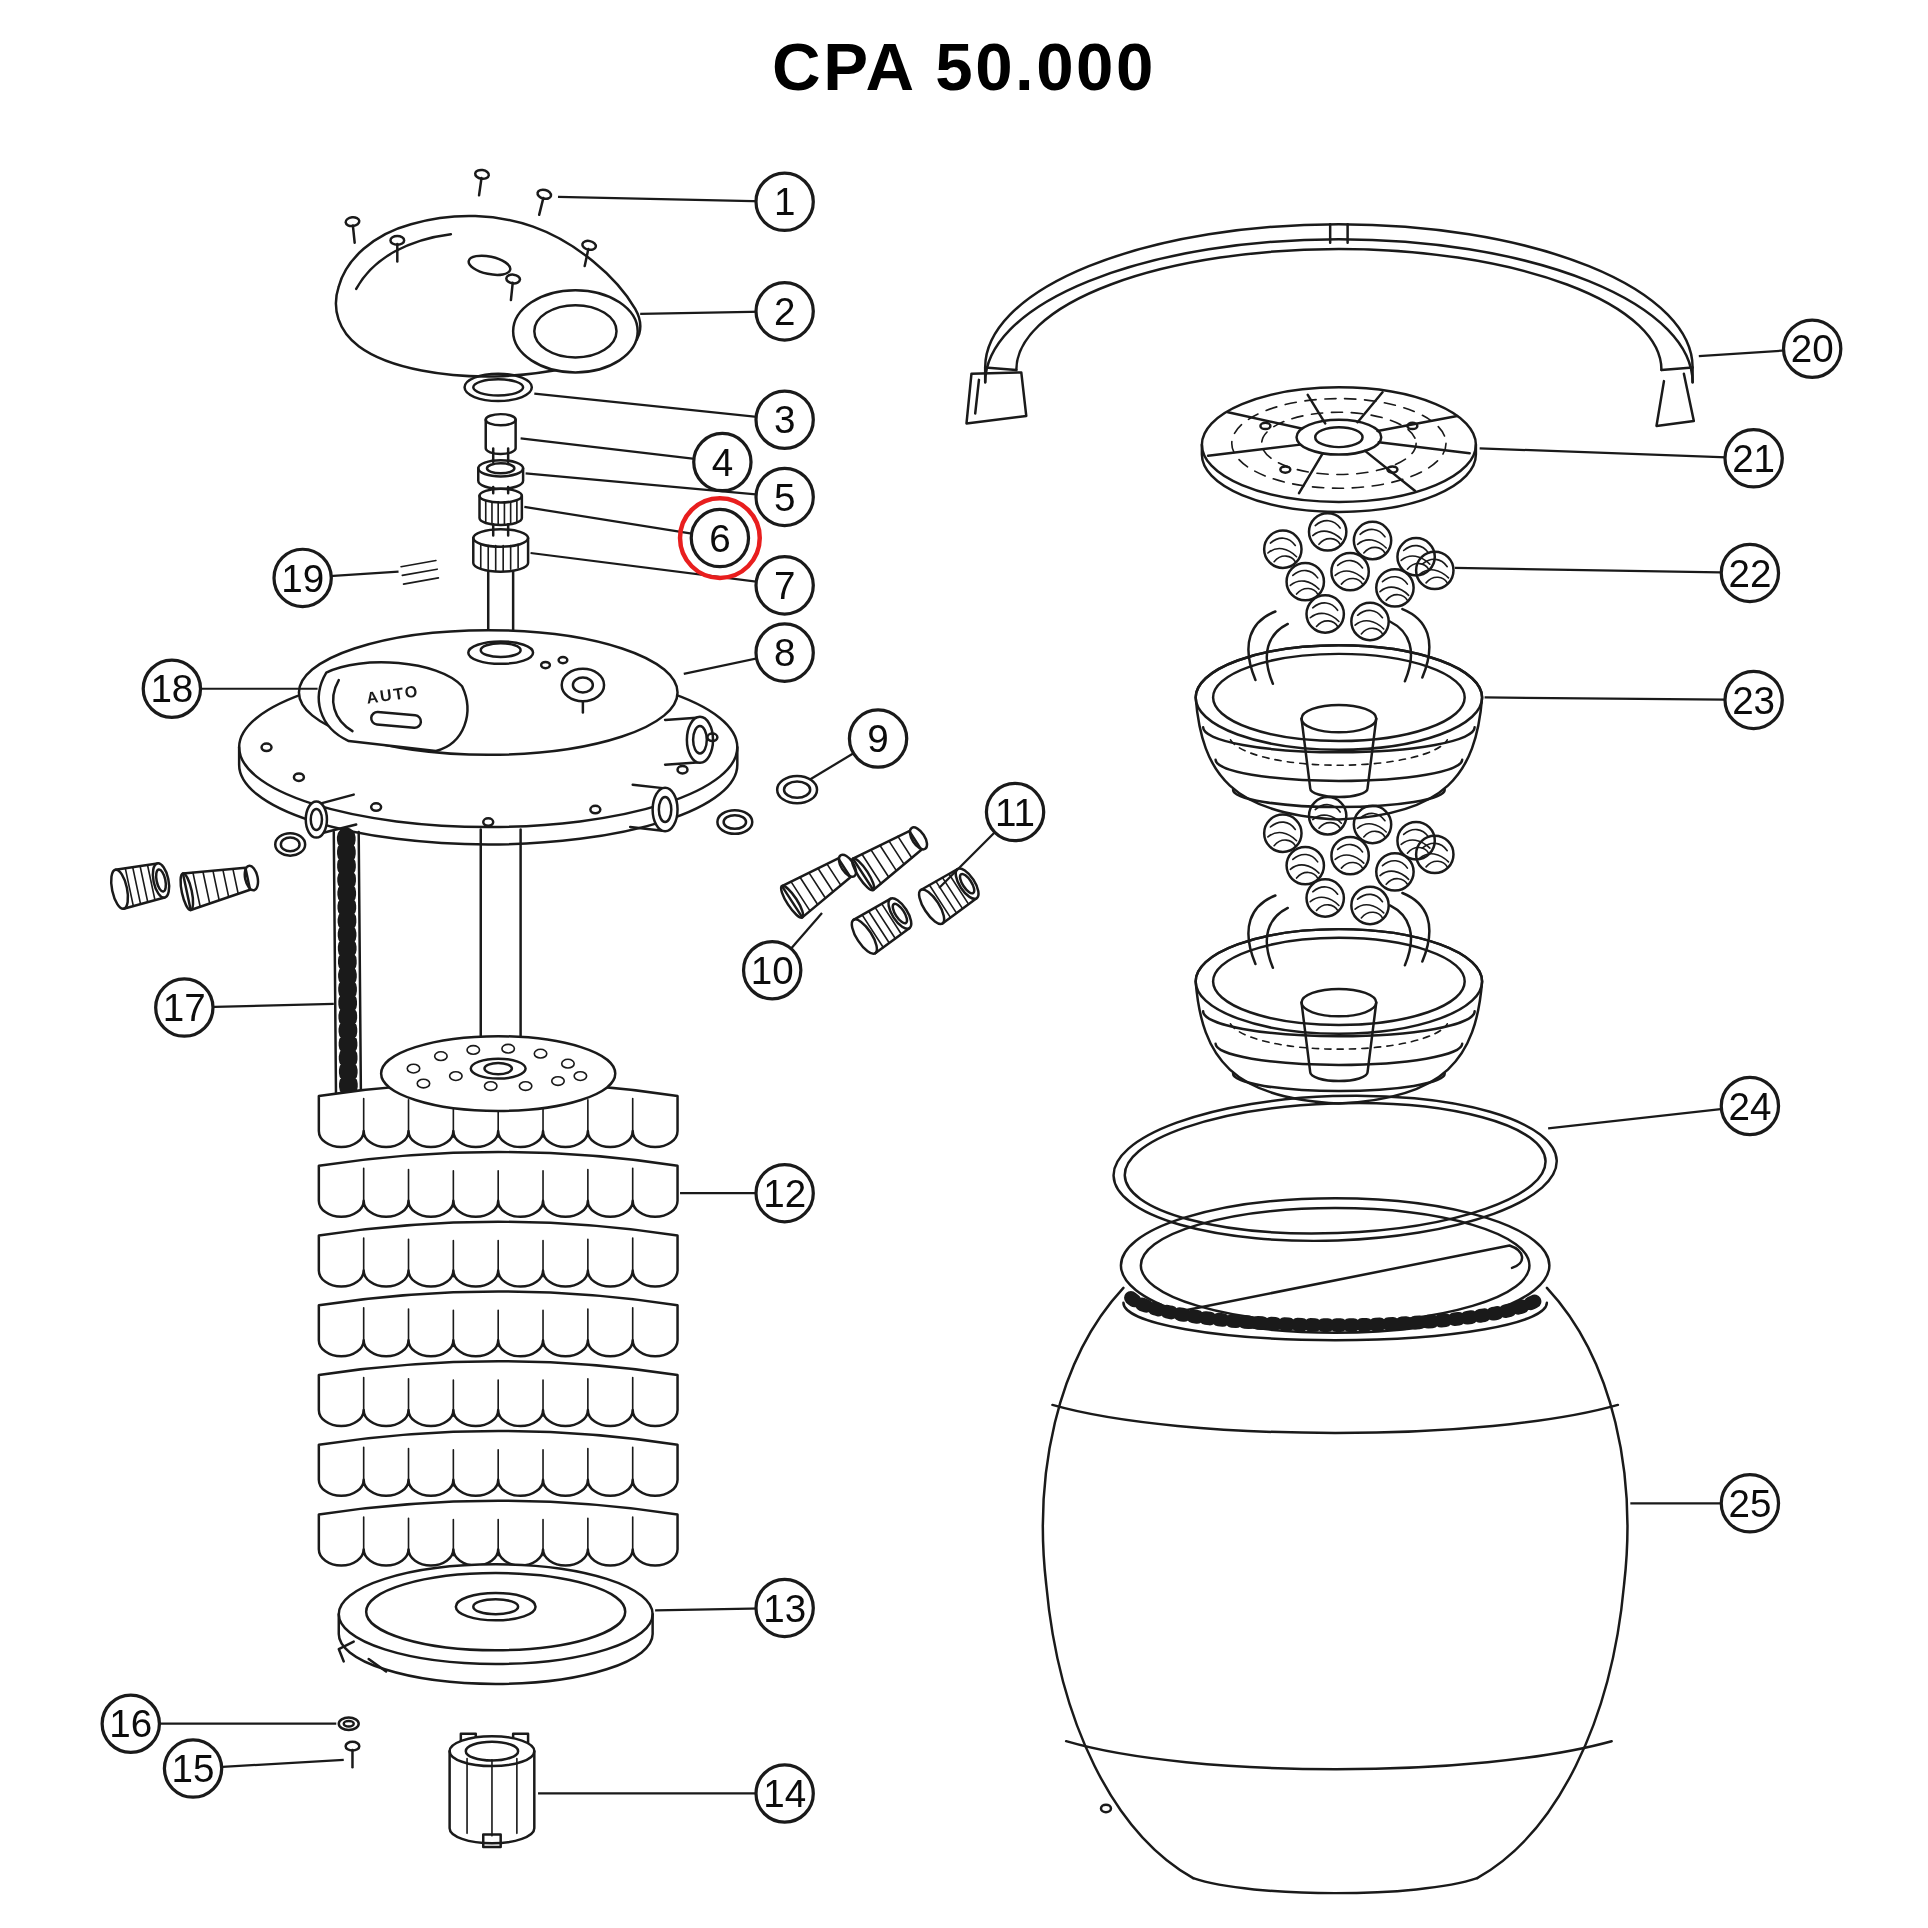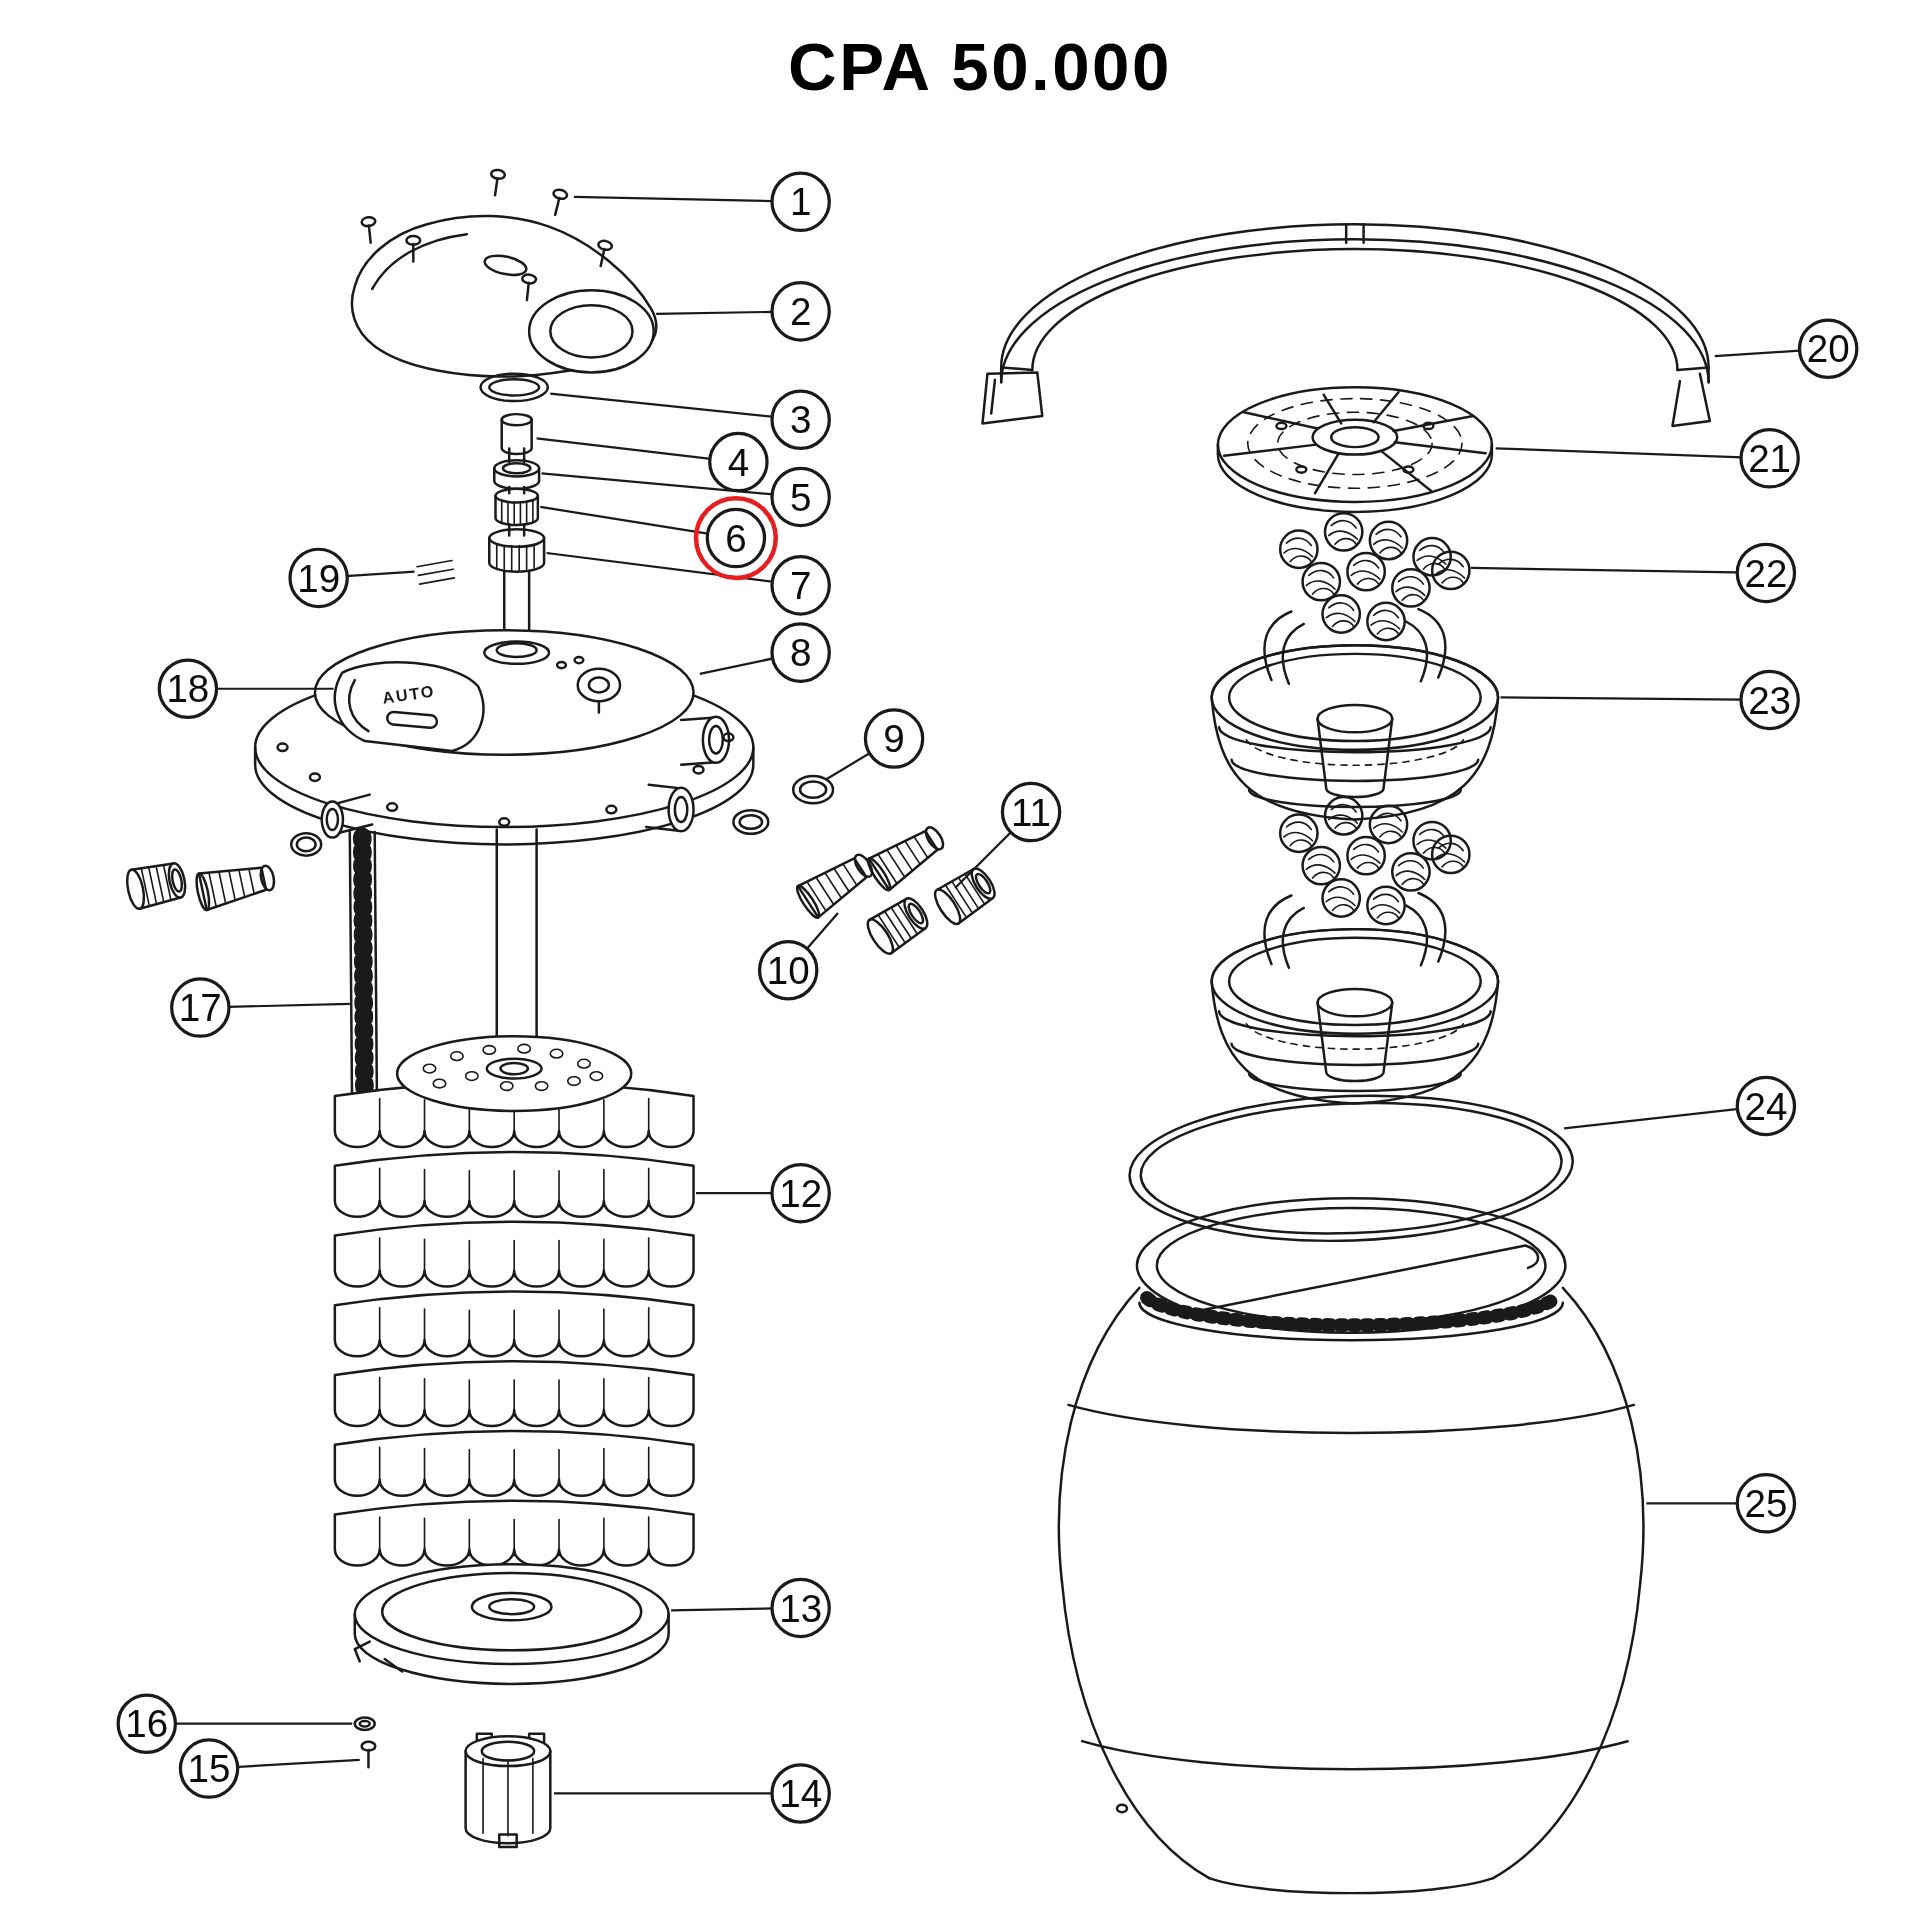--- a/index.html
+++ b/index.html
@@ -1,16 +1,16 @@
 <!DOCTYPE html>
 <html style="font-size:15px"><head>
 <meta charset="utf-8">
 <style>
   html,body{margin:0;padding:0;background:#ffffff;}
-  .stage{width:1716px;height:1928px;background:#ffffff;position:relative;padding-left:16px;}
+  .stage{width:1716px;height:1928px;background:#ffffff;position:relative;}
   svg{display:block;}
   #artwork{stroke:#1a1a1a;fill:none;stroke-width:2;stroke-linecap:round;stroke-linejoin:round;}
   .fw{fill:#ffffff;}
   .thin{stroke-width:1.3;}
   .dash{stroke-dasharray:9 7;}
   .dash2{stroke-dasharray:5 5;}
   .teeth{stroke-width:11;stroke-dasharray:3.5 7;}
   .rungs{stroke-width:15;stroke-dasharray:2.6 8.4;}
   .title-text{font:700 54px "Liberation Sans",sans-serif;letter-spacing:2px;fill:#000;stroke:none;text-anchor:middle;}
   .auto-text{font:700 13px "Liberation Sans",sans-serif;letter-spacing:1.5px;fill:#1a1a1a;stroke:none;text-anchor:middle;}

